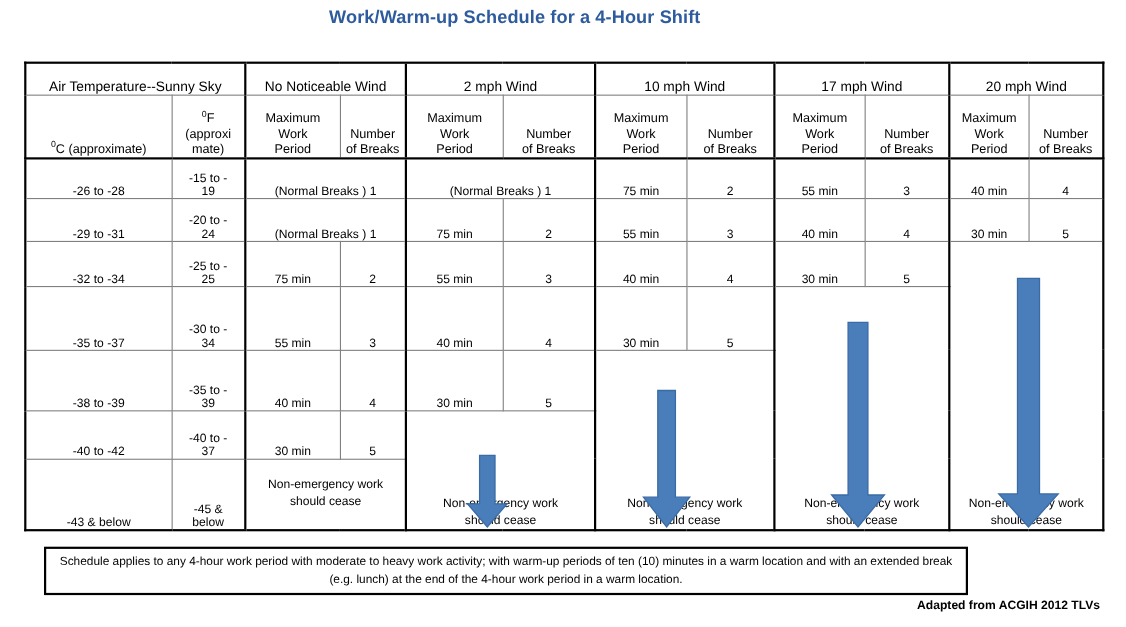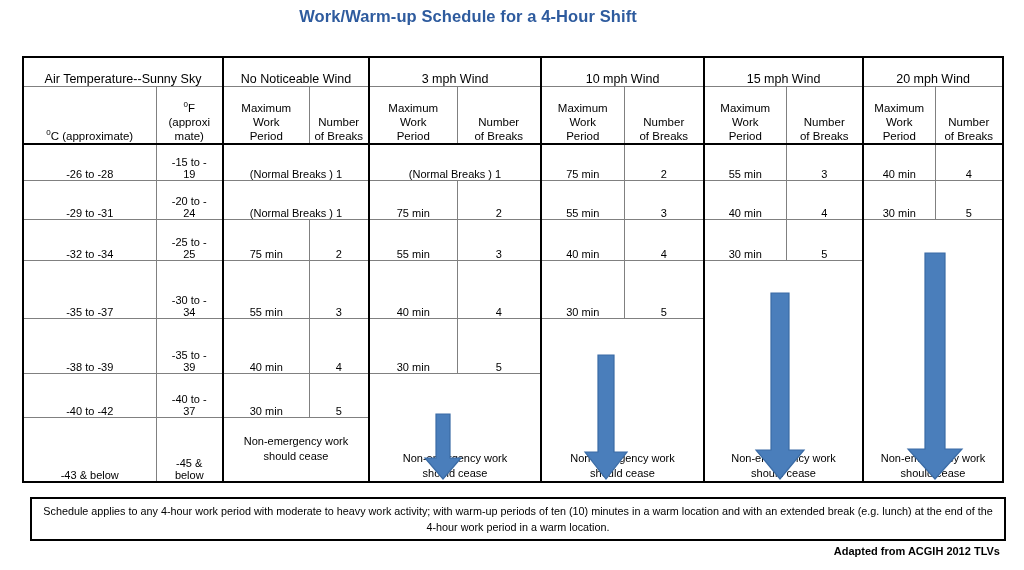--- a/index.html
+++ b/index.html
@@ -93,23 +93,23 @@
   .arrow-layer {
     position: absolute;
     left: 0; top: 0;
     width: 1024px; height: 570px;
     pointer-events: none;
   }
 
   
   #footer-note {
     position: absolute;
-    left: 30px;
+    left: 40px;
     top: 497px;
-    width: 976px;
+    width: 840px;
     height: 44px;
     border: 2px solid #000000;
     box-sizing: border-box;
     display: flex;
     align-items: center;
     justify-content: center;
     padding: 0 10px;
     font-size: 10.8px;
     line-height: 1.5;
     text-align: center;
@@ -141,23 +141,23 @@
     <col style="width:82px">
       <col style="width:77px">
     <col style="width:72px">
       <col style="width:68px">
   </colgroup>
 
   <tbody>
       <tr>
     <td class="grp-head grp-left top-edge" colspan="2">Air Temperature--Sunny Sky</td>
     <td class="grp-head grp-left top-edge" colspan="2">No Noticeable Wind</td>
-    <td class="grp-head grp-left top-edge" colspan="2">3 mph Wind</td>
+    <td class="grp-head grp-left top-edge" colspan="2">2 mph Wind</td>
     <td class="grp-head grp-left top-edge" colspan="2">10 mph Wind</td>
-    <td class="grp-head grp-left top-edge" colspan="2">15 mph Wind</td>
+    <td class="grp-head grp-left top-edge" colspan="2">17 mph Wind</td>
     <td class="grp-head grp-left grp-right top-edge" colspan="2">20 mph Wind</td>
   </tr>
 
   <tr>
     <td class="sub-head grp-left hdr-under cell-pad">
       <span class="sup">0</span><span>C (approximate)</span>
     </td>
     <td class="sub-head hdr-under cell-pad">
       <span class="sup">0</span><span>F</span><br>
       <span>(approxi</span><br>

